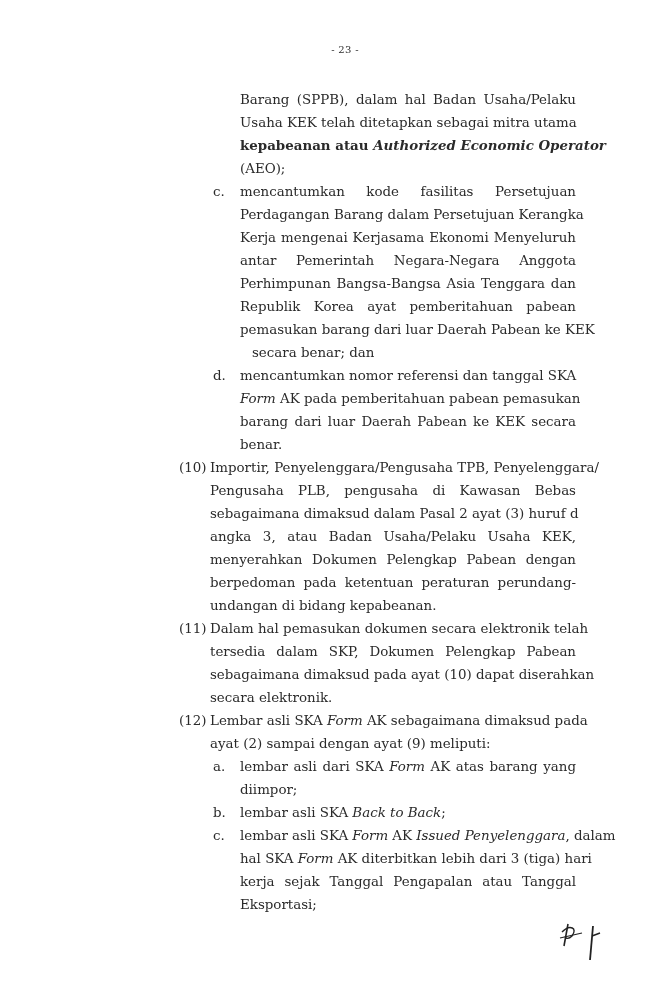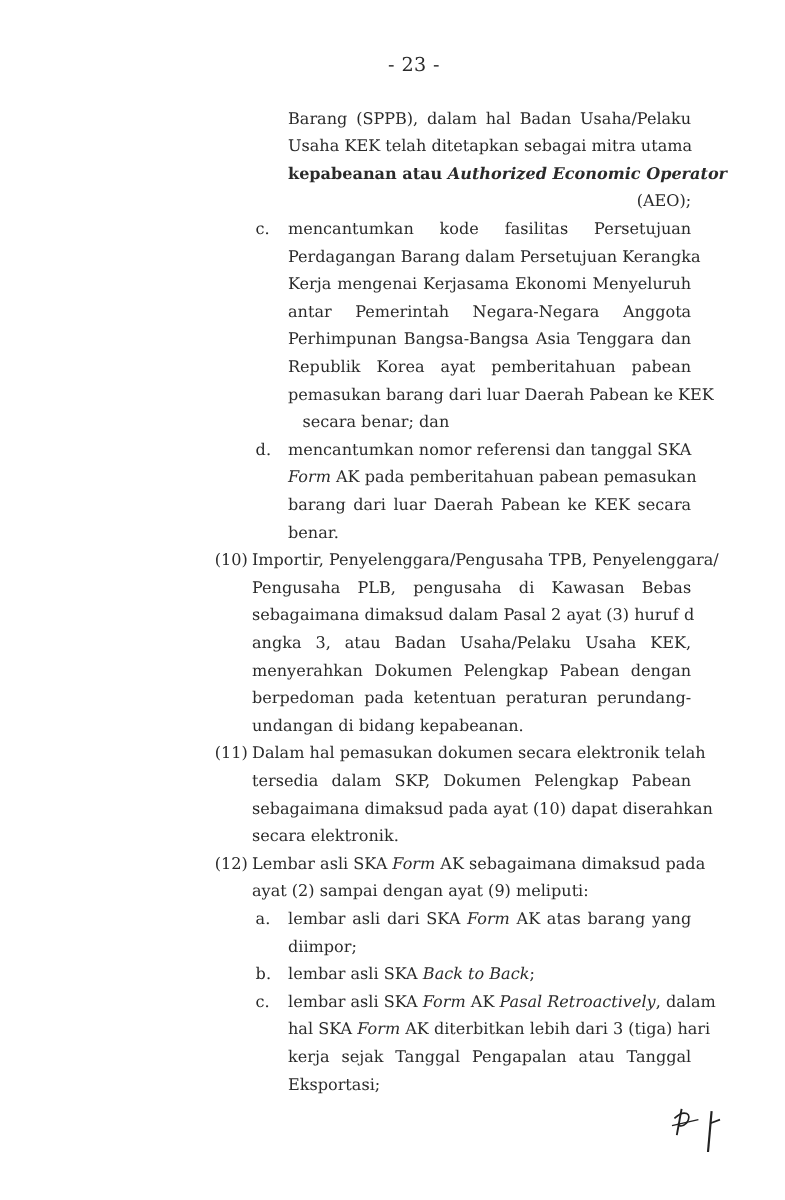--- a/index.html
+++ b/index.html
@@ -1,36 +1,36 @@
 <!DOCTYPE html>
 <html><head>
 <meta charset="utf-8">
 <style>
   html, body { margin: 0; padding: 0; background: #ffffff; }
   body { width: 654px; height: 1000px; position: relative; overflow: hidden;
          font-family: "DejaVu Serif", "Liberation Serif", serif; color: #2a2a2a; }
   .page { position: absolute; left: 0; top: 0; width: 654px; height: 1000px; background: #fff; }
   .pnum { position: absolute; top: 44px; left: 0; width: 654px; text-align: center;
-          font-size: 16px; letter-spacing: 0.3px; padding-left: 36px; box-sizing: border-box; }
+          font-size: 10px; letter-spacing: 0.3px; padding-left: 36px; box-sizing: border-box; }
   .line { position: absolute; font-size: 13.4px; line-height: 23px; white-space: nowrap; }
   .just { text-align: justify; text-align-last: justify; }
   .lbl { position: absolute; font-size: 13.4px; line-height: 23px; }
   i { font-style: italic; }
   .sig { position: absolute; left: 556px; top: 916px; width: 60px; height: 50px; }
 </style>
 </head>
 <body>
 
 <div class="page">
   <div class="pnum">- 23 -</div>
   <div id="content">
       <div class="line just" style="left: 240px; width: 336px; top: 88px;">Barang (SPPB), dalam hal Badan Usaha/Pelaku</div>
       <div class="line just" style="left: 240px; width: 336px; top: 111px;">Usaha KEK telah ditetapkan sebagai mitra utama</div>
       <div class="line just" style="left: 240px; width: 336px; top: 134px; font-weight: bold;">kepabeanan atau <i>Authorized Economic Operator</i></div>
-      <div class="line" style="left: 240px; width: 336px; top: 157px; text-align: right;">(AEO);</div>
+      <div class="line" style="left: 240px; width: 336px; top: 157px;">(AEO);</div>
       <div class="lbl" style="left: 213px; top: 180px;">c.</div>
       <div class="line just" style="left: 240px; width: 336px; top: 180px;">mencantumkan kode fasilitas Persetujuan</div>
       <div class="line just" style="left: 240px; width: 336px; top: 203px;">Perdagangan Barang dalam Persetujuan Kerangka</div>
       <div class="line just" style="left: 240px; width: 336px; top: 226px;">Kerja mengenai Kerjasama Ekonomi Menyeluruh</div>
       <div class="line just" style="left: 240px; width: 336px; top: 249px;">antar Pemerintah Negara-Negara Anggota</div>
       <div class="line just" style="left: 240px; width: 336px; top: 272px;">Perhimpunan Bangsa-Bangsa Asia Tenggara dan</div>
       <div class="line just" style="left: 240px; width: 336px; top: 295px;">Republik Korea ayat pemberitahuan pabean</div>
       <div class="line just" style="left: 240px; width: 336px; top: 318px;">pemasukan barang dari luar Daerah Pabean ke KEK</div>
       <div class="line" style="left: 252px; width: 336px; top: 341px;">secara benar; dan</div>
       <div class="lbl" style="left: 213px; top: 364px;">d.</div>
@@ -53,21 +53,21 @@
       <div class="line" style="left: 210px; width: 366px; top: 686px;">secara elektronik.</div>
       <div class="lbl" style="left: 179px; top: 709px;">(12)</div>
       <div class="line just" style="left: 210px; width: 366px; top: 709px;">Lembar asli SKA <i>Form</i> AK sebagaimana dimaksud pada</div>
       <div class="line" style="left: 210px; width: 366px; top: 732px;">ayat (2) sampai dengan ayat (9) meliputi:</div>
       <div class="lbl" style="left: 213px; top: 755px;">a.</div>
       <div class="line just" style="left: 240px; width: 336px; top: 755px;">lembar asli dari SKA <i>Form</i> AK atas barang yang</div>
       <div class="line" style="left: 240px; width: 336px; top: 778px;">diimpor;</div>
       <div class="lbl" style="left: 213px; top: 801px;">b.</div>
       <div class="line" style="left: 240px; width: 336px; top: 801px;">lembar asli SKA <i>Back to Back</i>;</div>
       <div class="lbl" style="left: 213px; top: 824px;">c.</div>
-      <div class="line just" style="left: 240px; width: 336px; top: 824px;">lembar asli SKA <i>Form</i> AK <i>Pasal Retroactively</i>, dalam</div>
+      <div class="line just" style="left: 240px; width: 336px; top: 824px;">lembar asli SKA <i>Form</i> AK <i>Issued Penyelenggara</i>, dalam</div>
       <div class="line just" style="left: 240px; width: 336px; top: 847px;">hal SKA <i>Form</i> AK diterbitkan lebih dari 3 (tiga) hari</div>
       <div class="line just" style="left: 240px; width: 336px; top: 870px;">kerja sejak Tanggal Pengapalan atau Tanggal</div>
       <div class="line" style="left: 240px; width: 336px; top: 893px;">Eksportasi;</div>
     </div>
 
   <svg class="sig" viewBox="0 0 60 50">
     <path d="M8 30 L12 8" stroke="#222" stroke-width="1.6" fill="none"></path>
     <path d="M6 16 C 14 8, 22 12, 16 20 C 12 24, 8 22, 10 20" stroke="#222" stroke-width="1.4" fill="none"></path>
     <path d="M4 22 L 26 17" stroke="#222" stroke-width="1.2" fill="none"></path>
     <path d="M34 44 L 37 10" stroke="#222" stroke-width="1.8" fill="none"></path>

